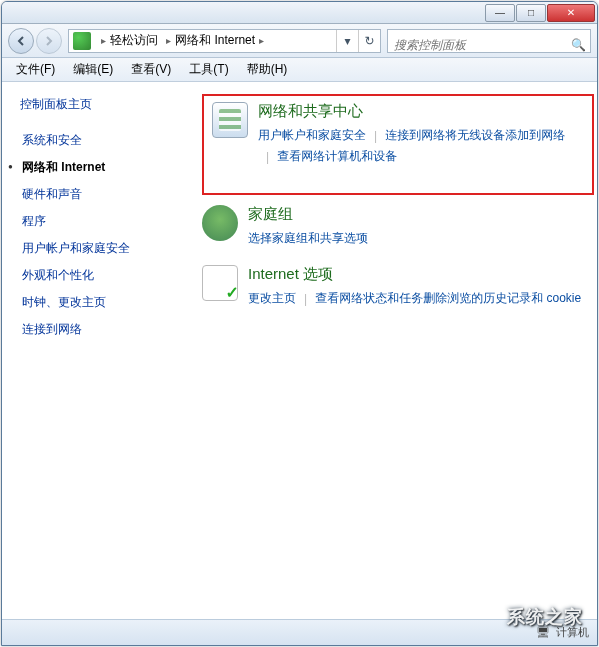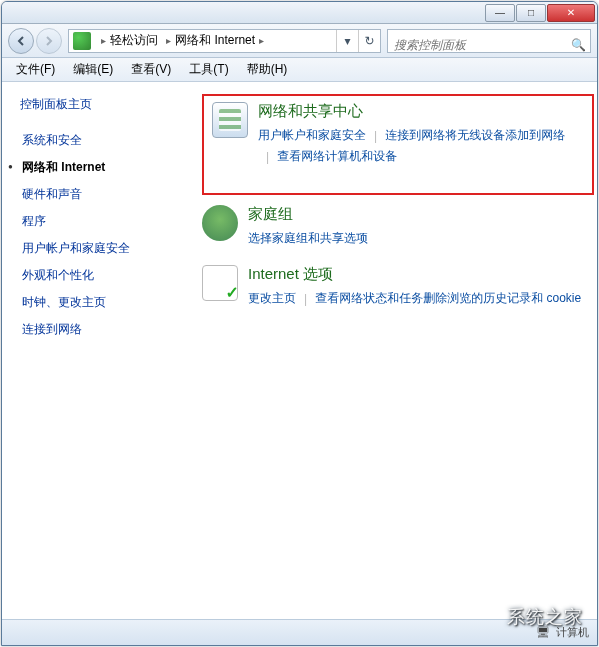--- a/index.html
+++ b/index.html
@@ -36,21 +36,21 @@
 .ico.net::after { content: ""; position: absolute; inset: 6px; background: repeating-linear-gradient(#6a6,#6a6 4px,#fff 4px,#fff 8px); opacity: .7; border-radius: 2px; }
 .ico.home { background: radial-gradient(circle at 50% 40%, #7b6, #485); border-radius: 50%; }
 .ico.inet { background: #fff; border: 1px solid #bbb; position: relative; }
 .ico.inet::after { content: "✓"; color: #2a2; position: absolute; right: -2px; bottom: -2px; font-weight: bold; }
 .sec-body { flex: 1; }
 .sec-title { color: #1e6b1e; font-size: 15px; margin-bottom: 4px; cursor: default; }
 .links { display: flex; flex-wrap: wrap; gap: 0; font-size: 12px; align-items: center; }
 .link { color: #0b4ea2; padding: 2px 0; cursor: default; }
 .sep { color: #bbb; padding: 0 8px; }
 .statusbar { height: 26px; background: linear-gradient(#eaf1f9,#d6e3f1); border-top: 1px solid #bcd; display: flex; align-items: center; padding: 0 8px; font-size: 11px; justify-content: flex-end; gap: 6px; color: #444; }
-.watermark { position: absolute; right: 16px; bottom: 18px; font-size: 18px; color: rgba(255,255,255,.9); text-shadow: 0 0 4px #345, 1px 1px 2px #000; font-weight: normal; pointer-events: none; letter-spacing: 1px; }
+.watermark { position: absolute; right: 16px; bottom: 18px; font-size: 18px; color: rgba(255,255,255,.9); text-shadow: 0 0 4px #345, 1px 1px 2px #000; font-weight: bold; pointer-events: none; letter-spacing: 1px; }
 </style>
 </head>
 <body>
 
 <div class="window">
 
   <div class="titlebar">
     <div class="winbtn min">—</div>
     <div class="winbtn max">□</div>
     <div class="winbtn close">✕</div>

